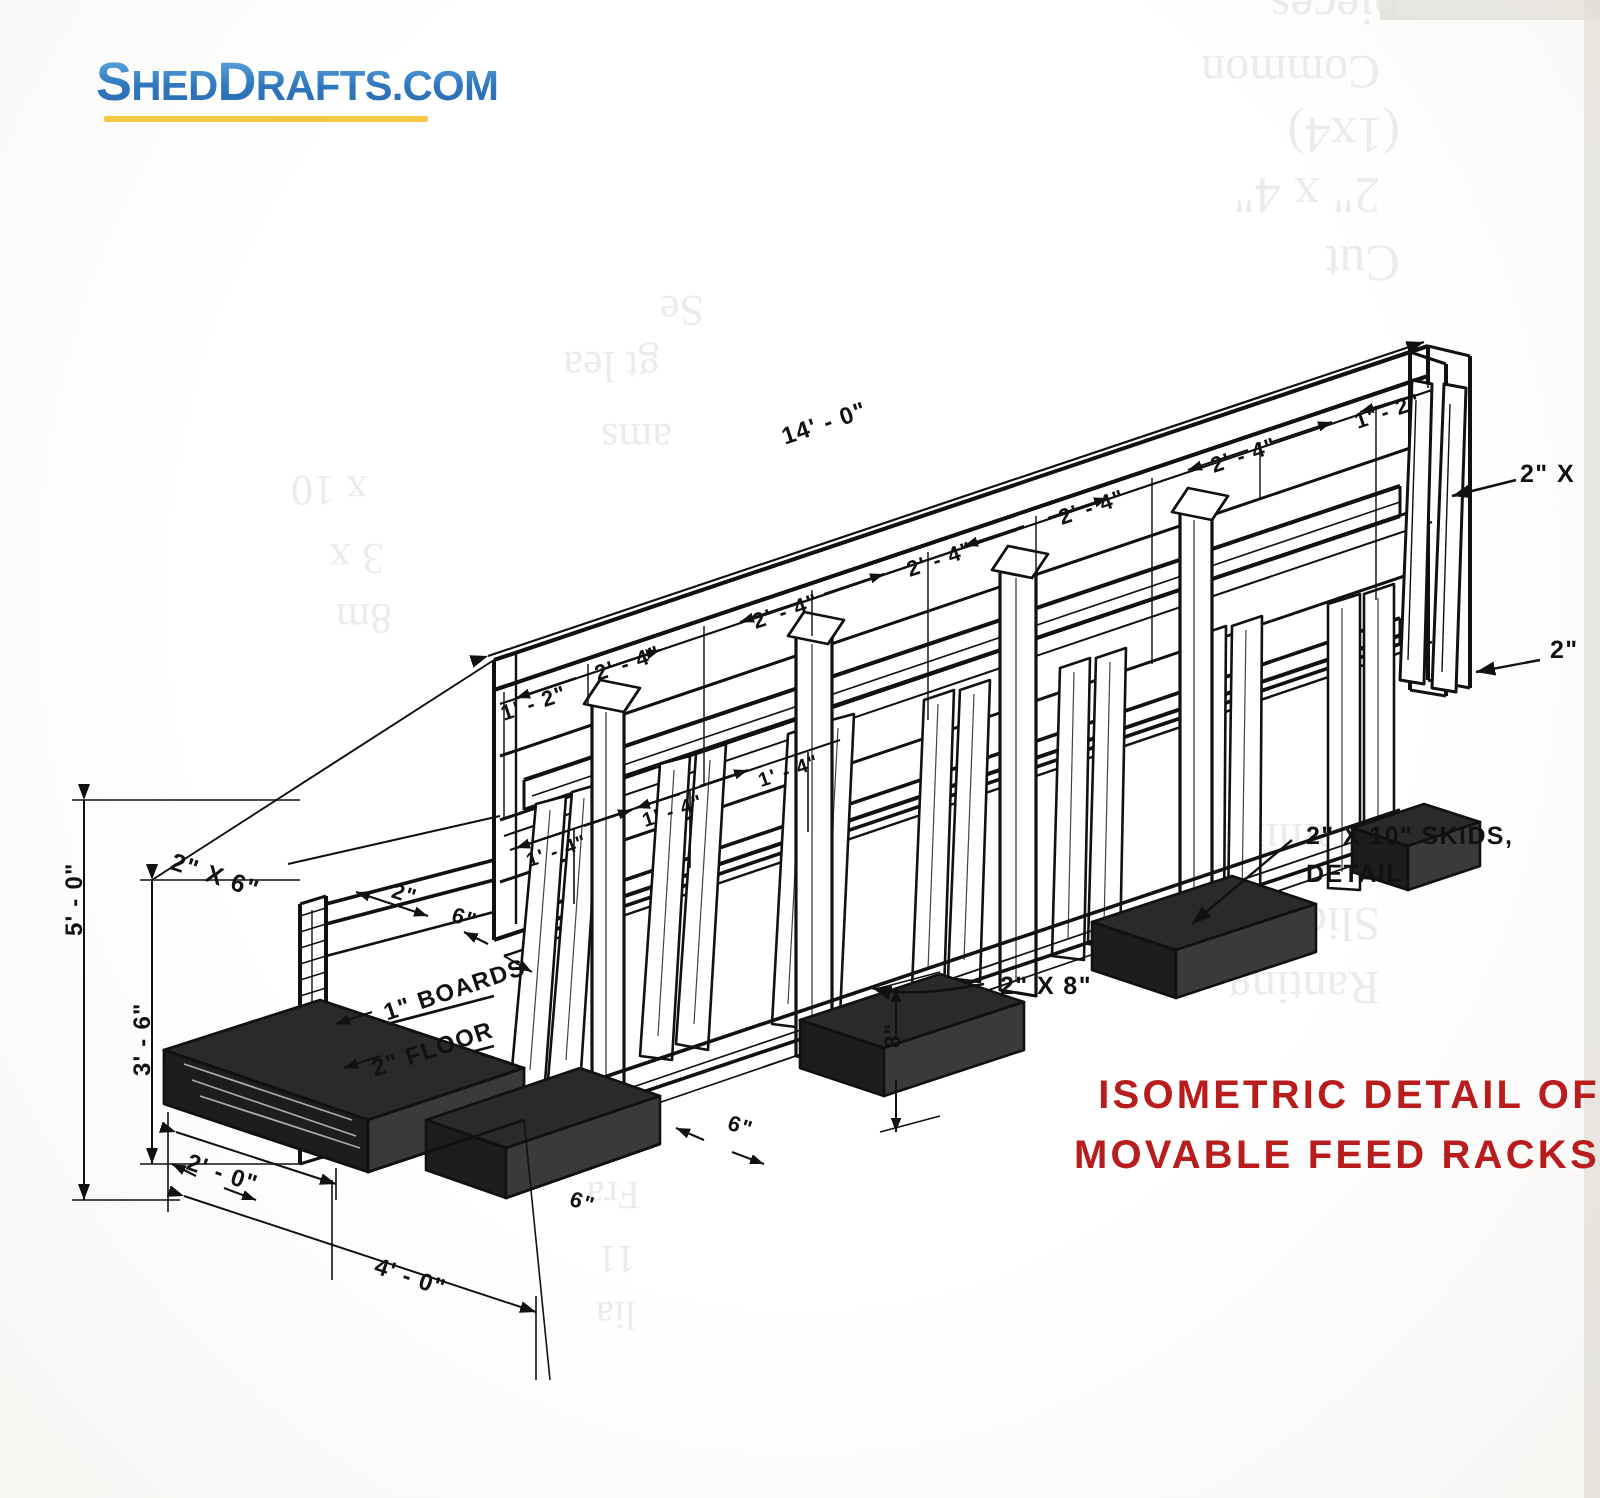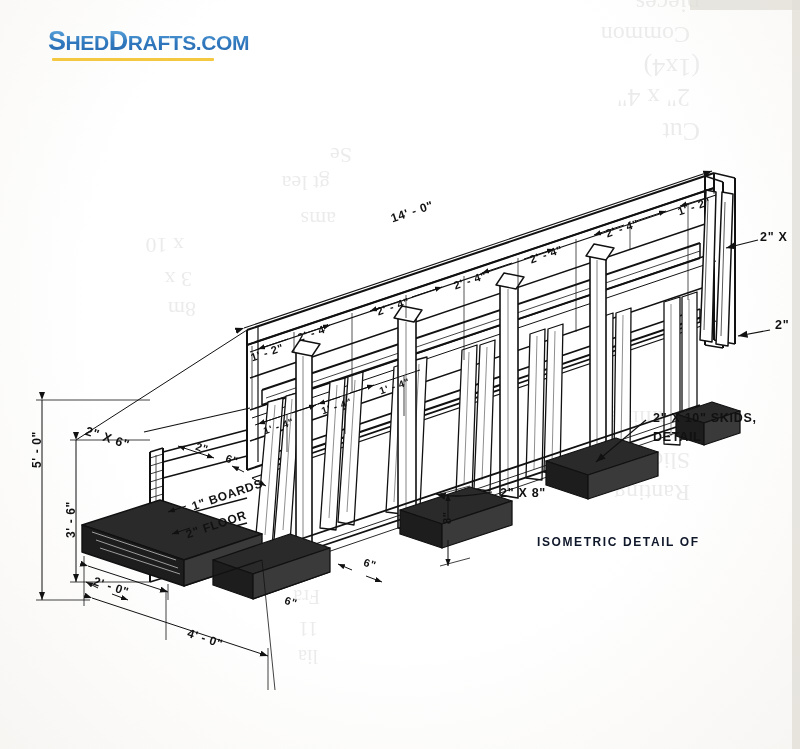--- a/index.html
+++ b/index.html
@@ -107,24 +107,24 @@
     letter-spacing: 0.7px;
     transform-origin: left top;
   }
 
   #title-block {
     position: absolute;
     left: 537px;
     top: 533px;
     font-family: "Liberation Sans", sans-serif;
     font-weight: bold;
-    font-size: 12px;
+    font-size: 20px;
     letter-spacing: 1.6px;
     line-height: 1.5;
-    color: #0f172a;
+    color: #b91c1c;
     white-space: nowrap;
   }
   #title-block div { white-space: nowrap; }
 </style>
 </head>
 <body>
 
 <div id="page">
 
   <div id="ghost-layer">
@@ -475,16 +475,17 @@
     <div class="callout" style="left:88px;top:424px;transform:rotate(18.6deg);">2" X 6"</div>
 
     <div class="callout" style="left:190px;top:500px;transform:rotate(-18.6deg);font-size:12px;">1" BOARDS</div>
     <div class="callout" style="left:184px;top:528px;transform:rotate(-18.6deg);font-size:12px;">2" FLOOR</div>
 
     <div class="callout" style="left:760px;top:230px;">2" X</div>
     <div class="callout" style="left:775px;top:318px;">2"</div>
 
     <div id="title-block">
       <div>ISOMETRIC DETAIL OF</div>
+      <div>MOVABLE FEED RACKS</div>
     </div>
 
   </div>
 </div>
 
 </body></html>

